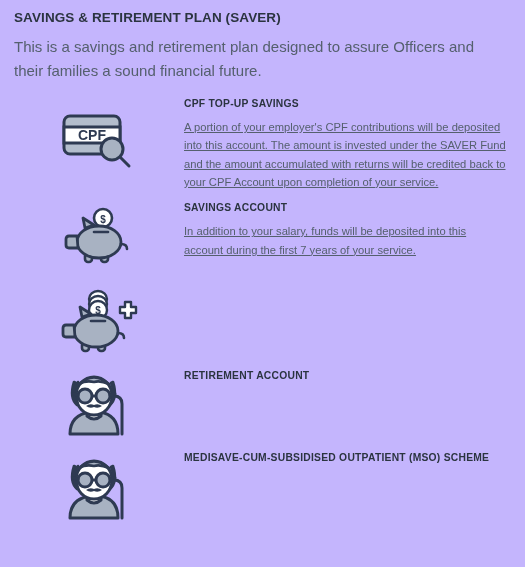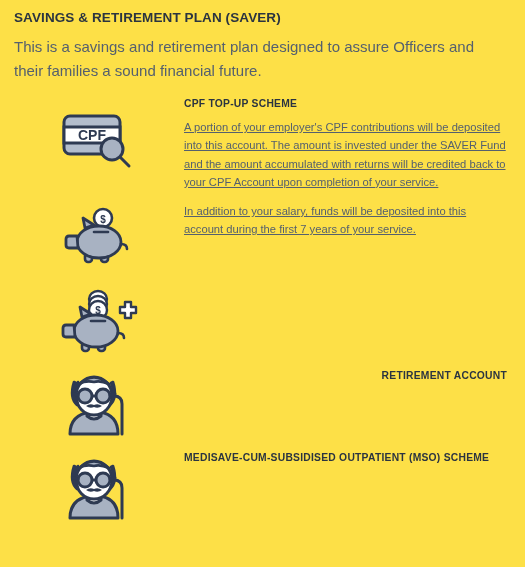--- a/index.html
+++ b/index.html
@@ -13,21 +13,21 @@
     font-family: "Liberation Sans", sans-serif;
     color: #2e3a4d;
     overflow: hidden;
   }
 
   .page {
     width: 525px;
     height: 567px;
     box-sizing: border-box;
     padding: 10px 14px 0 14px;
-    background: #fde047;
+    background: #c4b5fd;
   }
 
   .page-title {
     font-size: 13.5px;
     font-weight: bold;
     letter-spacing: 0.1px;
     color: #2b3440;
     margin: 0 0 9px 0;
     line-height: 1.2;
   }
@@ -78,21 +78,21 @@
     line-height: 1.63;
     color: #55606e;
     margin: 0;
     text-decoration: underline;
   }
 
   
   .section-cpf      { margin-top: 0px;  margin-bottom: 11px; }
   .section-savings  { margin-top: 0px;  margin-bottom: 16px; }
   .section-bonus    { margin-top: 0px;  margin-bottom: 12px; }
-  .section-retire   { margin-top: 4px;  margin-bottom: 10px; text-align: right; }
+  .section-retire   { margin-top: 4px;  margin-bottom: 10px; }
   .section-mso      { margin-top: 0px;  margin-bottom: 0px; justify-content: space-between; }
 
   .section-cpf    .icon-cell { padding-top: 10px; text-align: right; }
   .section-savings .icon-cell { padding-top: 4px; }
   .section-bonus  .icon-cell { padding-top: 2px; }
   .section-retire .icon-cell { padding-top: 4px; }
   .section-mso    .icon-cell { padding-top: 6px; }
 
   svg { display: block; }
 </style>
@@ -116,21 +116,21 @@
             <rect x="4" y="19" width="56" height="16" fill="#ffffff" stroke="#2e3a52" stroke-width="3"></rect>
             <text x="32" y="32" font-family="Liberation Sans, sans-serif" font-size="14" font-weight="bold" fill="#2e3a52" text-anchor="middle">CPF</text>
 
             <circle cx="52" cy="41" r="11" fill="#a8b2c2" stroke="#2e3a52" stroke-width="3"></circle>
 
             <line x1="60" y1="49" x2="69" y2="58" stroke="#2e3a52" stroke-width="3" stroke-linecap="round"></line>
           </svg>
         </span>
       </div>
       <div class="text-cell">
-        <h2 class="section-heading">CPF TOP-UP SCHEME</h2>
+        <h2 class="section-heading">CPF TOP-UP SAVINGS</h2>
         <p class="section-body">A portion of your employer's CPF contributions will be deposited into this account. The amount is invested under the SAVER Fund and the amount accumulated with returns will be credited back to your CPF Account upon completion of your service.</p>
       </div>
     </div>
 
     <div class="section section-savings">
       <div class="icon-cell">
         <span>
           <svg width="72" height="64" viewBox="0 0 72 64">
 
             <circle cx="40" cy="12" r="9" fill="#ffffff" stroke="#2e3a52" stroke-width="2.6"></circle>
@@ -145,20 +145,21 @@
 
             <path d="M22 22 L20 12 L31 19 Z" fill="#a8b2c2" stroke="#2e3a52" stroke-width="2.8" stroke-linejoin="round"></path>
 
             <line x1="31" y1="26" x2="45" y2="26" stroke="#2e3a52" stroke-width="2.6" stroke-linecap="round"></line>
 
             <path d="M58 38 Q64 38 64 43" fill="none" stroke="#2e3a52" stroke-width="2.6" stroke-linecap="round"></path>
           </svg>
         </span>
       </div>
       <div class="text-cell">
+        <h2 class="section-heading">SAVINGS ACCOUNT</h2>
         <p class="section-body">In addition to your salary, funds will be deposited into this account during the first 7 years of your service.</p>
       </div>
     </div>
 
     <div class="section section-bonus">
       <div class="icon-cell">
         <span>
           <svg width="78" height="70" viewBox="0 0 78 70">
 
             <ellipse cx="38" cy="11" rx="9" ry="8" fill="#ffffff" stroke="#2e3a52" stroke-width="2.4"></ellipse>

